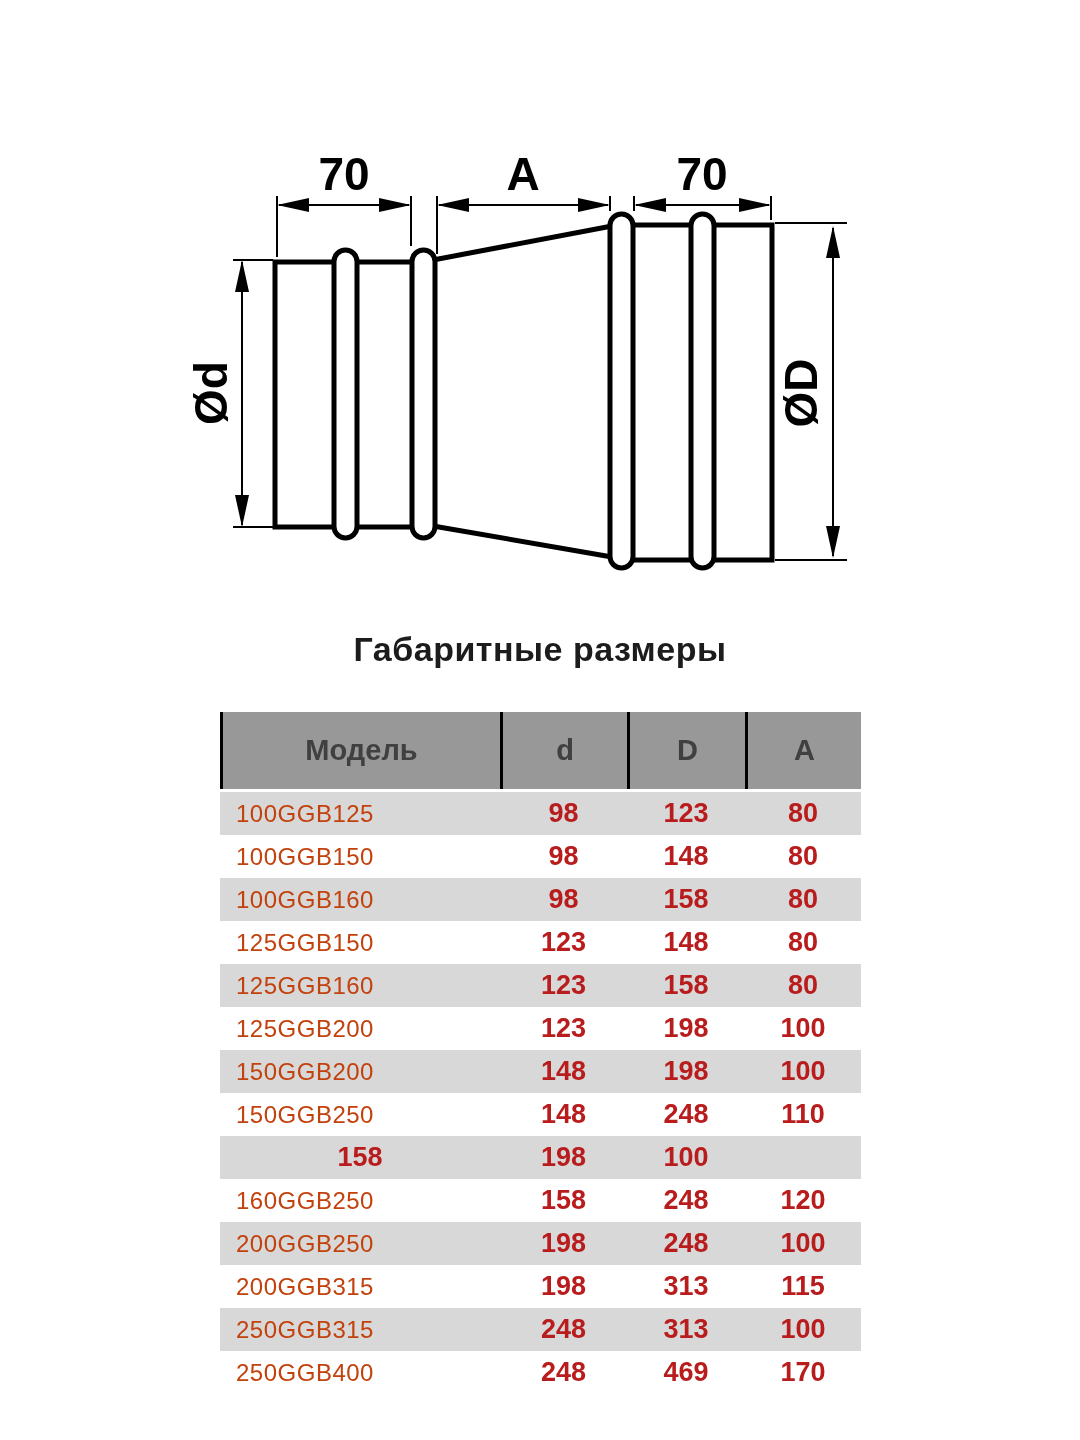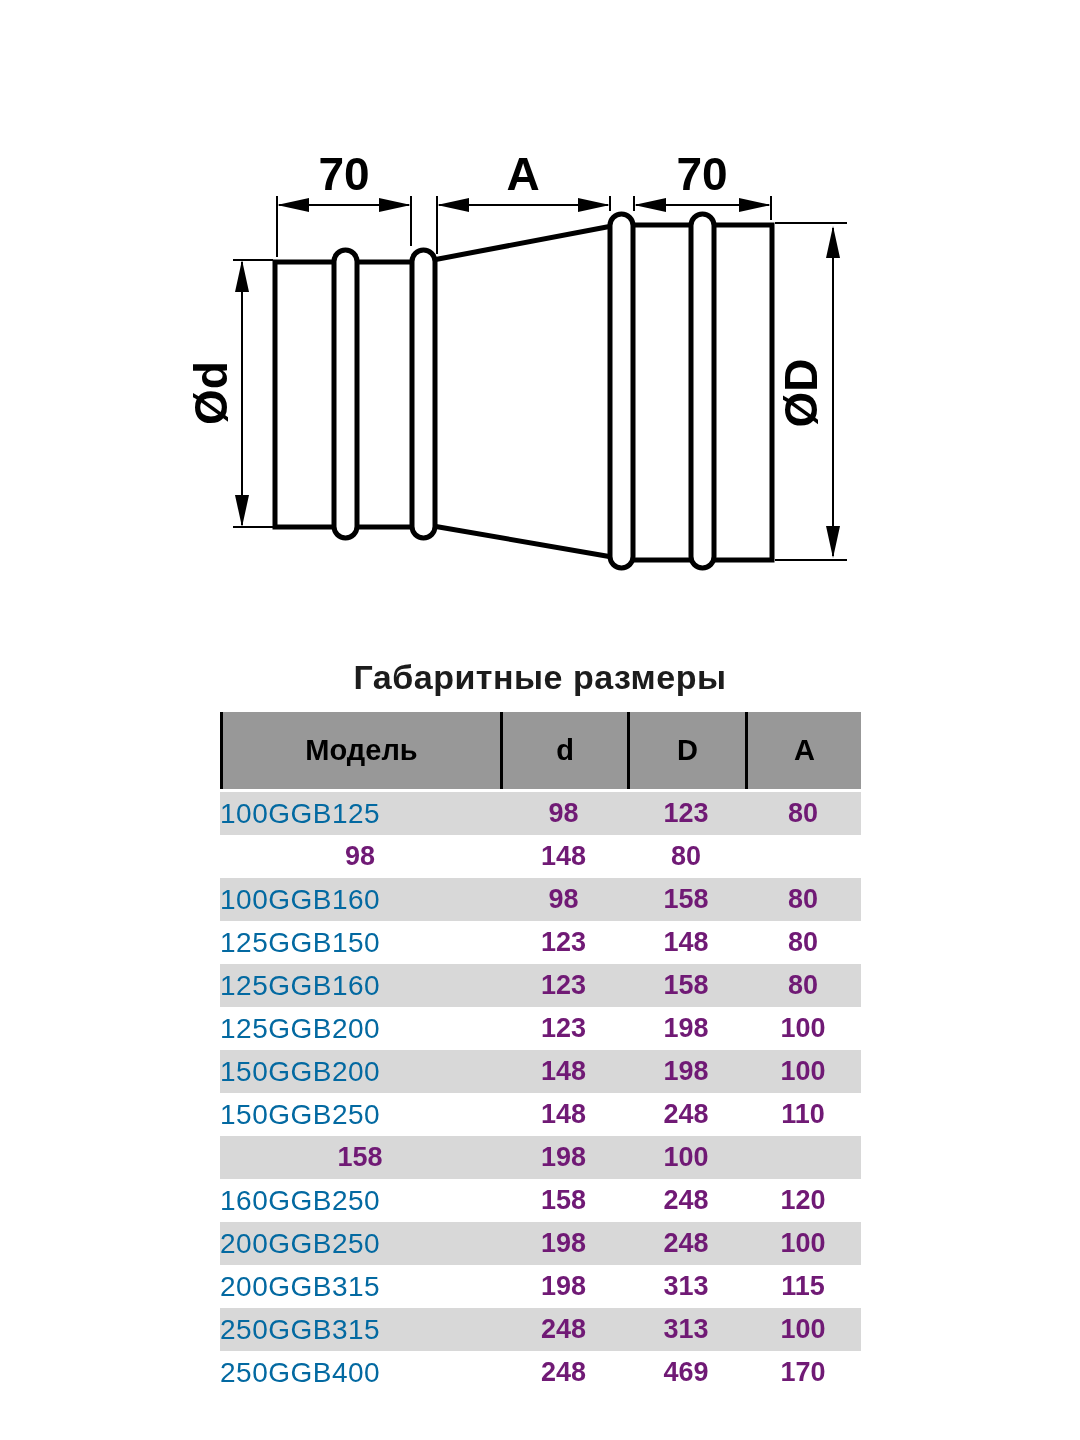--- a/index.html
+++ b/index.html
@@ -4,44 +4,44 @@
 <style>
   html,body { margin:0; padding:0; background:#ffffff; }
   .page {
     position:relative; width:1080px; height:1440px; background:#fff; overflow:hidden;
     font-family:"Liberation Sans","DejaVu Sans",sans-serif;
   }
   .diagram { position:absolute; top:0; left:0; }
   .diagram text { font-family:"Liberation Sans","DejaVu Sans",sans-serif; fill:#000; }
 
   .table-title {
-    position:absolute; top:658px; left:0; width:1080px;
+    position:absolute; top:630px; left:0; width:1080px;
     text-align:center; font-size:34px; font-weight:bold; color:#1c1c1c;
     letter-spacing:0.5px;
   }
 
   .dim-table { position:absolute; left:220px; top:712px; width:641px; }
   .thead {
     display:grid; grid-template-columns:280px 127px 118px 116px;
     height:77px; background:var(--header-bg,#989898);
   }
   .th {
     display:flex; align-items:center; justify-content:center;
-    font-size:29px; font-weight:bold; color:#000000;
+    font-size:29px; font-weight:bold; color:#404040;
     border-left:3px solid var(--line,#000);
   }
   .tbody { margin-top:3px; }
   .trow {
     display:grid; grid-template-columns:280px 127px 118px 116px;
     height:43px; background:#ffffff;
   }
   .trow.alt { background:var(--row-alt-bg,#d8d8d8); }
   .cell { display:flex; align-items:center; overflow:hidden; }
-  .cell-model { padding-left:0; font-size:28px; color:#0369a1; letter-spacing:0.5px; }
-  .cell-num { justify-content:center; font-size:27px; font-weight:bold; color:#701a75; }
+  .cell-model { padding-left:16px; font-size:24px; color:#c2410c; letter-spacing:0.5px; }
+  .cell-num { justify-content:center; font-size:27px; font-weight:bold; color:#b91c1c; }
 </style>
 </head>
 <body>
 
 <div class="page">
 
   <svg class="diagram" width="1080" height="626" viewBox="0 0 1080 626" xmlns="http://www.w3.org/2000/svg">
 
     <g stroke="#000" stroke-width="5" fill="none">
       <rect x="275" y="262" width="140" height="265"></rect>
@@ -109,20 +109,21 @@
       <div class="th">A</div>
     </div>
     <div class="tbody">
         <div class="trow alt">
           <div class="cell cell-model">100GGB125</div>
           <div class="cell cell-num">98</div>
           <div class="cell cell-num">123</div>
           <div class="cell cell-num">80</div>
         </div>
         <div class="trow">
+          <div class="cell cell-model">100GGB150</div>
           <div class="cell cell-num">98</div>
           <div class="cell cell-num">148</div>
           <div class="cell cell-num">80</div>
         </div>
         <div class="trow alt">
           <div class="cell cell-model">100GGB160</div>
           <div class="cell cell-num">98</div>
           <div class="cell cell-num">158</div>
           <div class="cell cell-num">80</div>
         </div>

